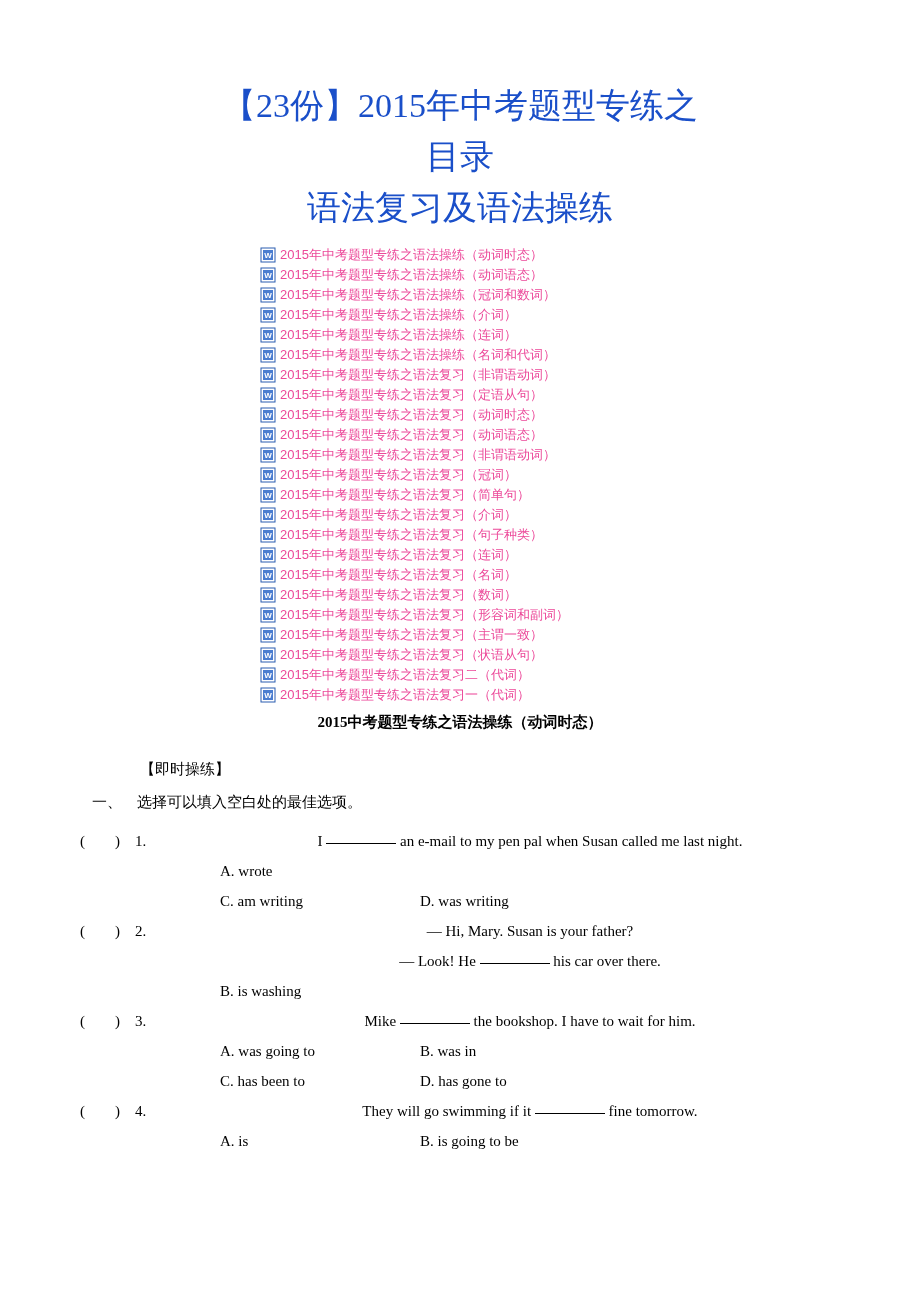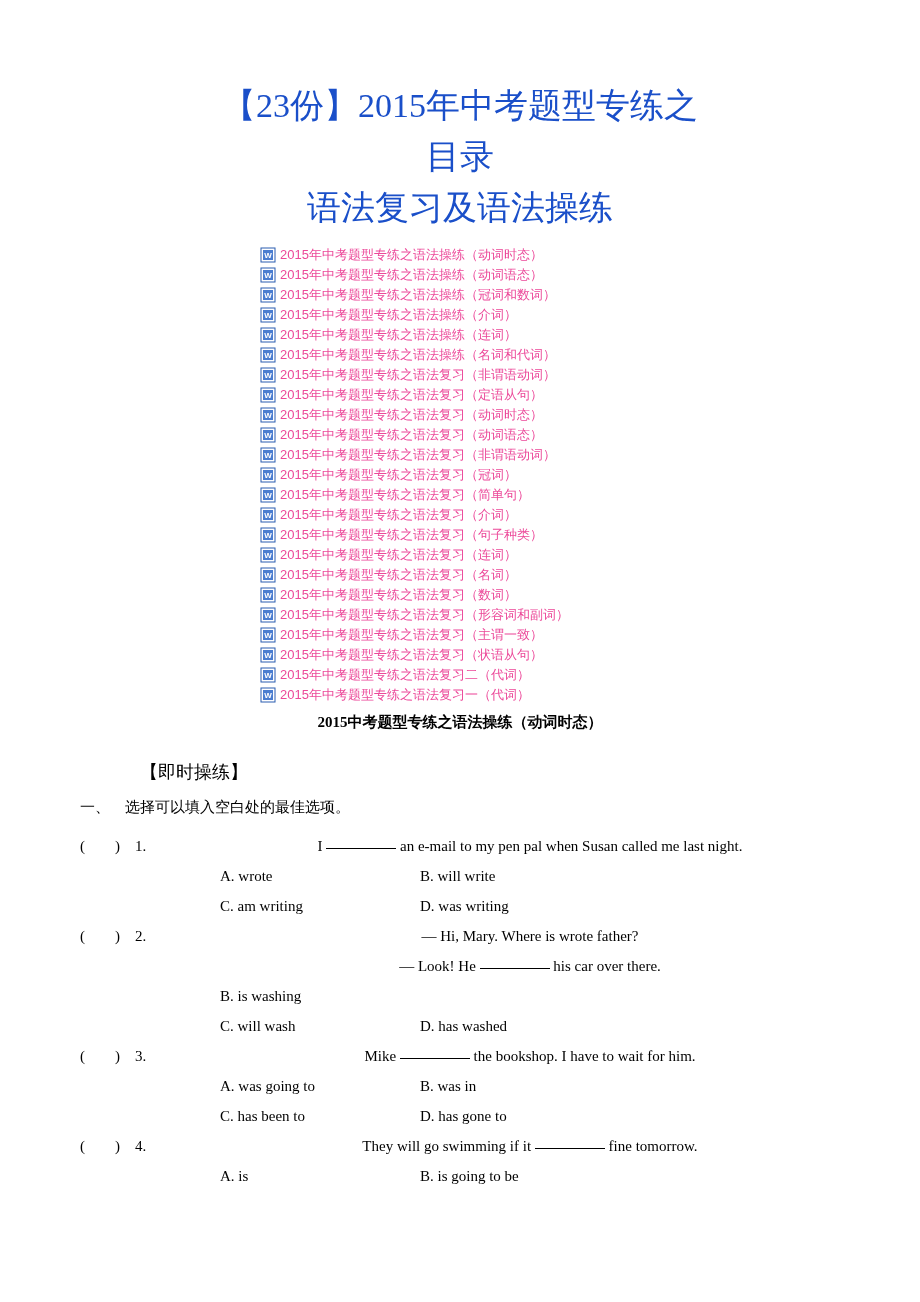--- a/index.html
+++ b/index.html
@@ -41,29 +41,29 @@
   }
   .section-title {
     text-align: center;
     font-size: 15px;
     font-weight: bold;
     color: #000;
     margin-top: 6px;
     margin-bottom: 28px;
   }
   .practice-heading {
-    font-size: 18px;
+    font-size: 15px;
     color: #000;
     margin-left: 60px;
     margin-bottom: 14px;
   }
   .instruction {
     font-size: 15px;
     color: #000;
-    margin-left: 0;
+    margin-left: 12px;
     margin-bottom: 14px;
   }
   .question {
     font-size: 15px;
     color: #000;
     line-height: 2;
     margin-left: 0;
   }
   .q-line { display: flex; }
   .q-num { width: 140px; flex-shrink: 0; padding-left: 0; }
@@ -335,43 +335,38 @@
 <div class="instruction">一、　选择可以填入空白处的最佳选项。</div>
 
 <div id="questions">
     <div class="question font-serif">
       <div class="q-line">
         <span class="q-num">(　　)　1. </span>
         <span class="q-text">I <span class="blank"></span> an e-mail to my pen pal when Susan called me last night.</span>
       </div>
       <div class="options opt-row">
         <span class="opt-a">A. wrote</span>
-        <span class="opt-b">B. will write</span>
       </div>
       <div class="options opt-row">
         <span class="opt-a">C. am writing</span>
         <span class="opt-b">D. was writing</span>
       </div>
     </div>
     <div class="question font-serif">
       <div class="q-line">
         <span class="q-num">(　　)　2. </span>
-        <span class="q-text">— Hi, Mary. Where is wrote father?</span>
+        <span class="q-text">— Hi, Mary. Susan is your father?</span>
       </div>
       <div class="q-line">
         <span class="q-num"></span>
         <span class="q-text">— Look! He <span class="blank"></span> his car over there.</span>
       </div>
       <div class="options opt-row">
         <span class="opt-b">B. is washing</span>
       </div>
-      <div class="options opt-row">
-        <span class="opt-a">C. will wash</span>
-        <span class="opt-b">D. has washed</span>
-      </div>
     </div>
     <div class="question font-serif">
       <div class="q-line">
         <span class="q-num">(　　)　3. </span>
         <span class="q-text">Mike <span class="blank"></span> the bookshop. I have to wait for him.</span>
       </div>
       <div class="options opt-row">
         <span class="opt-a">A. was going to</span>
         <span class="opt-b">B. was in</span>
       </div>

